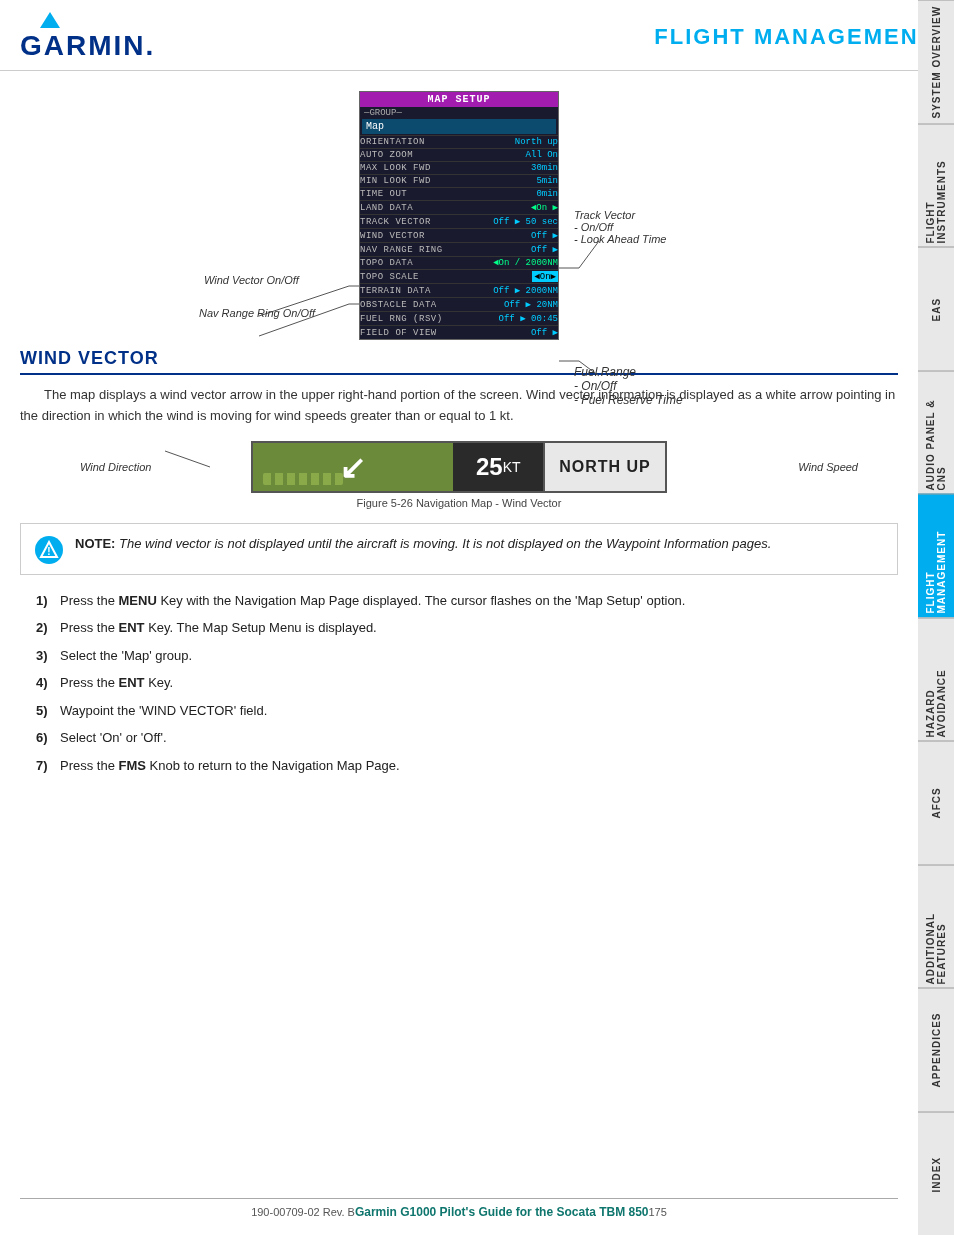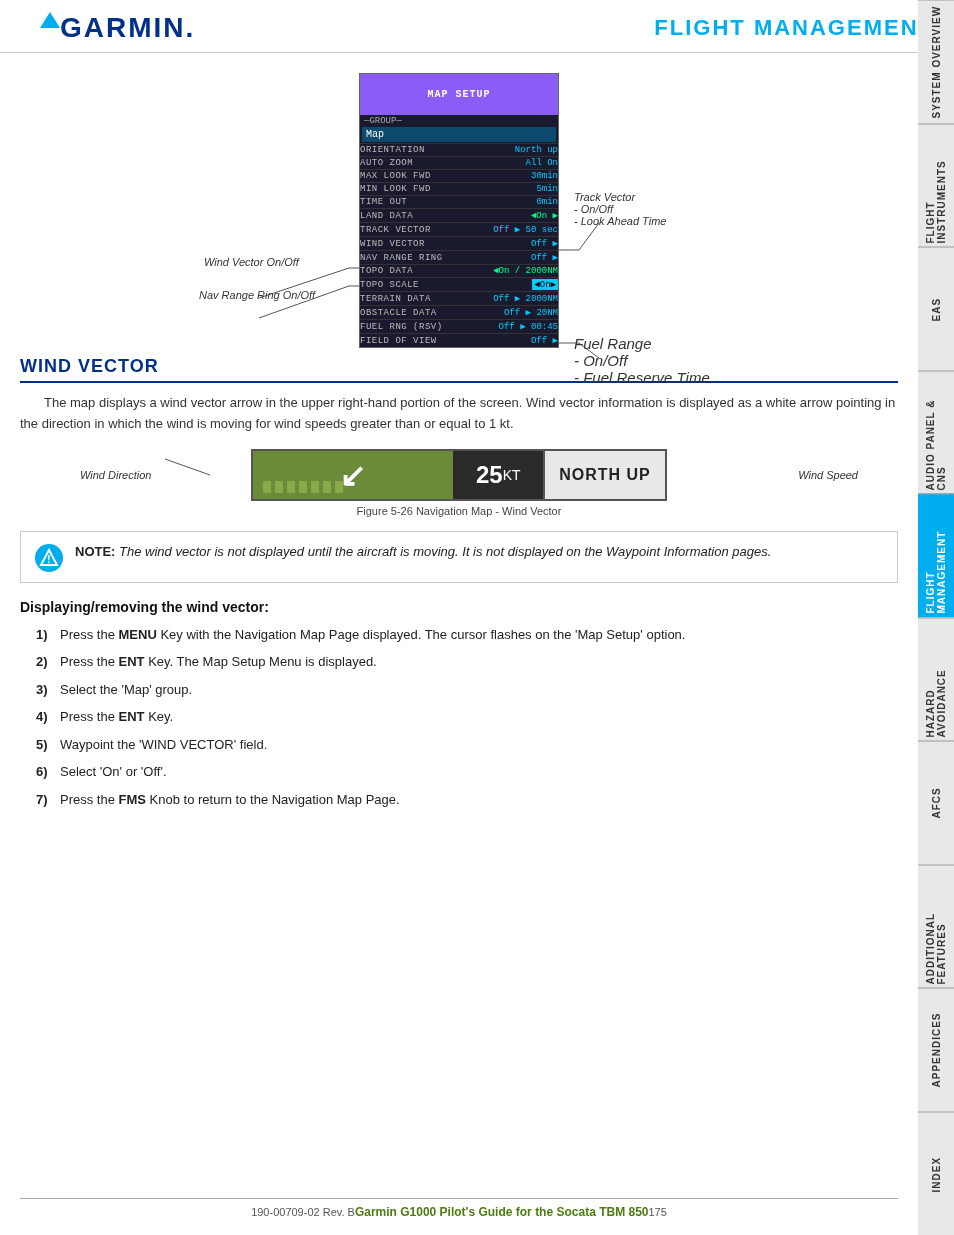--- a/index.html
+++ b/index.html
@@ -16,21 +16,21 @@
     
     .header {
       display: flex;
       align-items: center;
       justify-content: space-between;
       padding: 12px 20px 8px 20px;
       border-bottom: 1px solid #ccc;
     }
     .garmin-logo {
       display: flex;
-      flex-direction: row;
+      flex-direction: column;
       align-items: flex-start;
     }
     .garmin-triangle {
       width: 0;
       height: 0;
       border-left: 10px solid transparent;
       border-right: 10px solid transparent;
       border-bottom: 16px solid #00aeef;
       margin-bottom: 2px;
       margin-left: 20px;
@@ -100,25 +100,25 @@
     .map-setup-panel {
       border: 1px solid #666;
       background: #1a1a2e;
       color: #ccc;
       font-size: 10px;
       width: 200px;
       font-family: 'Courier New', monospace;
     }
     .map-setup-title {
       text-align: center;
-      background: #8b5cf6;
+      background: #a21caf;
       color: #fff;
       font-size: 10px;
       font-weight: bold;
-      padding: 15px;
+      padding: 2px;
       letter-spacing: 1px;
     }
     .map-group-label {
       color: #aaa;
       font-size: 9px;
       padding: 1px 4px 0 4px;
     }
     .map-group-value {
       background: #0c4a6e;
       color: #fff;
@@ -326,21 +326,21 @@
       justify-content: center;
       align-items: center;
       border-top: 1px solid #aaa;
       padding-top: 6px;
       font-size: 11px;
       color: #555;
     }
     .footer-center {
       font-weight: bold;
       font-size: 12px;
-      color: #4d7c0f;
+      color: #0f766e;
     }
   </style>
 </head>
 <body>
 
 <div class="header">
   <div class="garmin-logo">
     <div class="garmin-triangle"></div>
     <div class="garmin-text">GARMIN.</div>
   </div>
@@ -468,21 +468,21 @@
       </svg>
 
       <div style="position:absolute;left:-155px;top:183px;font-style:italic;font-size:11px;color:#333;white-space:nowrap;">Wind Vector On/Off</div>
       <div style="position:absolute;left:-160px;top:216px;font-style:italic;font-size:11px;color:#333;white-space:nowrap;">Nav Range Ring On/Off</div>
 
       <div style="position:absolute;left:215px;top:118px;font-style:italic;font-size:11px;color:#333;white-space:nowrap;">
         <div>Track Vector</div>
         <div>- On/Off</div>
         <div>- Look Ahead Time</div>
       </div>
-      <div style="position:absolute;left:215px;top:262px;font-style:italic;font-size:15px;color:#333;white-space:nowrap;">
+      <div style="position:absolute;left:215px;top:274px;font-style:italic;font-size:12px;color:#333;white-space:nowrap;">
         <div>Fuel Range</div>
         <div>- On/Off</div>
         <div>- Fuel Reserve Time</div>
       </div>
     </div>
   </div>
 
 
   <div class="section-title">WIND VECTOR</div>
   <div class="body-text">The map displays a wind vector arrow in the upper right-hand portion of the screen.  Wind vector information is displayed as a white arrow pointing in the direction in which the wind is moving for wind speeds greater than or equal to 1 kt.</div>
@@ -521,21 +521,20 @@
       <svg width="20" height="20" viewBox="0 0 20 20">
         <polygon points="10,2 18,17 2,17" fill="none" stroke="#fff" stroke-width="2"></polygon>
         <text x="10" y="15" text-anchor="middle" font-size="10" fill="#fff" font-weight="bold">!</text>
       </svg>
     </div>
     <div class="note-text">
       <strong>NOTE:</strong><span>  The wind vector is not displayed until the aircraft is moving. It is not displayed on the Waypoint Information pages.</span>
     </div>
   </div>
 
-  <div class="instruction-title">Displaying/removing the wind vector:</div>
   <ol class="instruction-list">
     <li>
       <span class="step-num">1)</span>
       <span class="step-text">Press the <strong>MENU</strong> Key with the Navigation Map Page displayed.  The cursor flashes on the 'Map Setup' option.</span>
     </li>
     <li>
       <span class="step-num">2)</span>
       <span class="step-text">Press the <strong>ENT</strong> Key.  The Map Setup Menu is displayed.</span>
     </li>
     <li>

